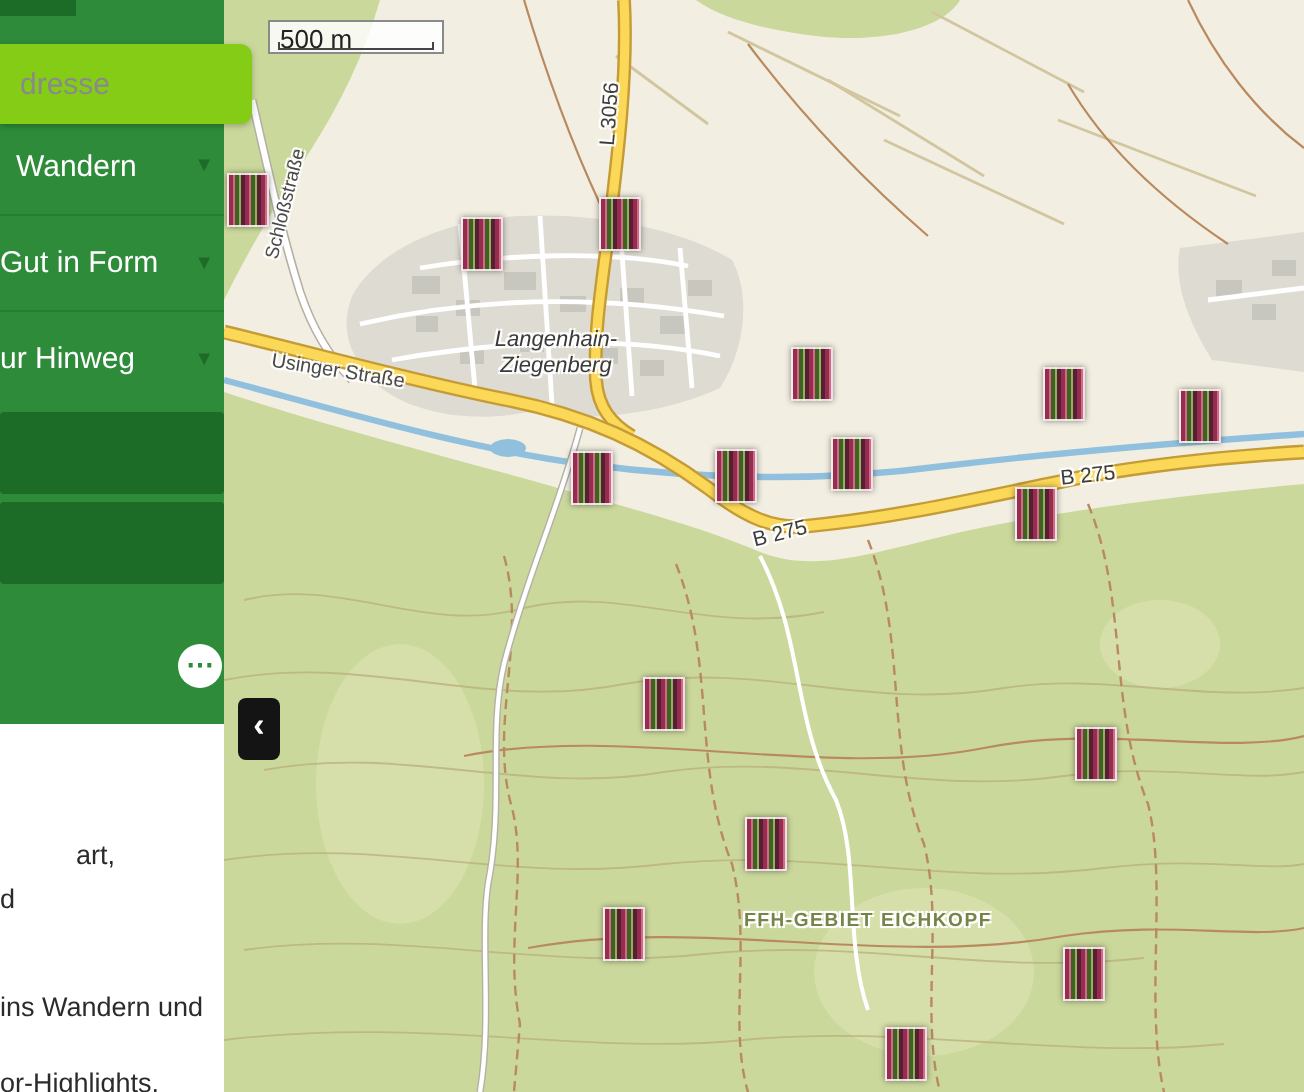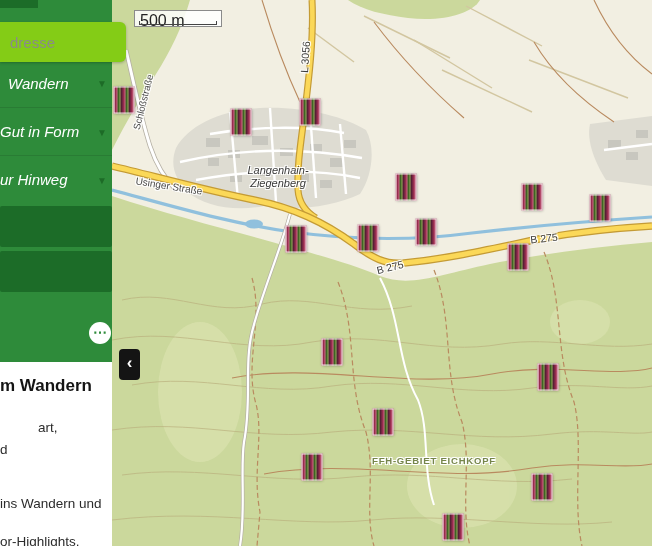--- a/index.html
+++ b/index.html
@@ -17,39 +17,39 @@
   .lab-schloss  { left:31px;  top:102px; font-size:9.5px;  color:#4a4a4a; transform:translate(-50%,-50%) rotate(-76deg); }
   .lab-usinger  { left:57px;  top:186px; font-size:10px;   color:#4a4a4a; transform:translate(-50%,-50%) rotate(9deg); }
   .lab-b275a    { left:278px; top:267px; font-size:10.5px; transform:translate(-50%,-50%) rotate(-14deg); }
   .lab-b275b    { left:432px; top:238px; font-size:10.5px; transform:translate(-50%,-50%) rotate(-6deg); }
   .lab-place    { left:166px; top:177px; font-size:11px; color:#3a3a3a; transform:translate(-50%,-50%); text-align:center; line-height:13px;font-style:italic; }
   .lab-area     { left:322px; top:461px; font-size:9.5px; font-weight:bold; letter-spacing:.8px; color:#75854a;
                   transform:translate(-50%,-50%); text-align:center; line-height:12px; }
 
   .scalebar { position:absolute; left:22px; top:10px; width:88px; height:17px;
     background:rgba(255,255,255,.85); border:1px solid #8a8a8a; z-index:40; }
-  .scale-text { position:absolute; left:5px; top:1px; font-size:16px; color:#222; }
+  .scale-text { position:absolute; left:5px; top:1px; font-size:13px; color:#222; }
   .scale-line { position:absolute; left:4px; right:4px; bottom:1px; height:4px;
     border-left:1px solid #444; border-right:1px solid #444; border-bottom:1px solid #444; }
 
   .poi { position:absolute; width:21px; height:27px; transform:translate(-50%,-50%); z-index:30;
     border:1px solid rgba(255,255,255,.85); box-shadow:0 0 3px rgba(0,0,0,.45); pointer-events:auto;
     background:repeating-linear-gradient(90deg,#962c4e 0 2px,#d06a86 2px 3px,#3f6224 3px 5px,#93b05a 5px 6px,#571f35 6px 8px); }
 
   
   .sidebar { position:absolute; left:0; top:0; width:112px; height:546px; background:#2e8b3a; z-index:10; }
   .top-strip { position:absolute; left:0; top:0; width:38px; height:8px; background:#1c6c28; }
   .search-wrap { position:absolute; left:0; top:22px; width:126px; height:40px; background:#84cc16;
     border-radius:0 6px 6px 0; box-shadow:0 1px 3px rgba(0,0,0,.25); }
   .search-wrap input { width:100%; height:100%; border:none; outline:none; padding-left:10px;
     font-size:15px; font-family:"Liberation Sans",sans-serif; color:#555; background:transparent; }
   .search-wrap input::placeholder { color:#8a8a8a; opacity:1; }
 
   .menu { position:absolute; left:0; top:59px; width:112px; }
-  .menu-item { position:relative; height:48px; display:flex; align-items:center; color:#fff; font-size:15px; cursor:pointer;font-style:italic; }
+  .menu-item { position:relative; height:48px; display:flex; align-items:center; color:#fff; font-size:15px; cursor:pointer; }
   .menu-item + .menu-item { border-top:1px solid rgba(0,0,0,.10); }
   .menu-item .chev { position:absolute; right:5px; top:50%; transform:translateY(-50%);
     font-size:10px; color:#1d6b27; }
   .mi-0 .mi-label { margin-left:8px; }
   .mi-1 .mi-label, .mi-2 .mi-label { margin-left:0; }
 
   .dark-bar { position:absolute; left:0; width:112px; height:41px; background:#1c6c28; border-radius:2px; cursor:pointer; }
   .db-0 { top:206px; } .db-1 { top:251px; }
 
   .more-btn { position:absolute; left:89px; top:322px; width:22px; height:22px; border-radius:50%;
@@ -237,21 +237,20 @@
     </nav>
 
     <div class="dark-bar db-0"></div>
     <div class="dark-bar db-1"></div>
 
     <button class="more-btn">
       <span>⋯</span>
     </button>
 
     <div class="panel">
-      <h2 class="panel-heading">m Wandern</h2>
       <span class="pline pl-0">art,</span>
       <span class="pline pl-1">d</span>
       <span class="pline pl-2">ins Wandern und</span>
       <span class="pline pl-3">or-Highlights.</span>
     </div>
   </aside>
 
   <button class="collapse-btn">
     <span>‹</span>
   </button>

